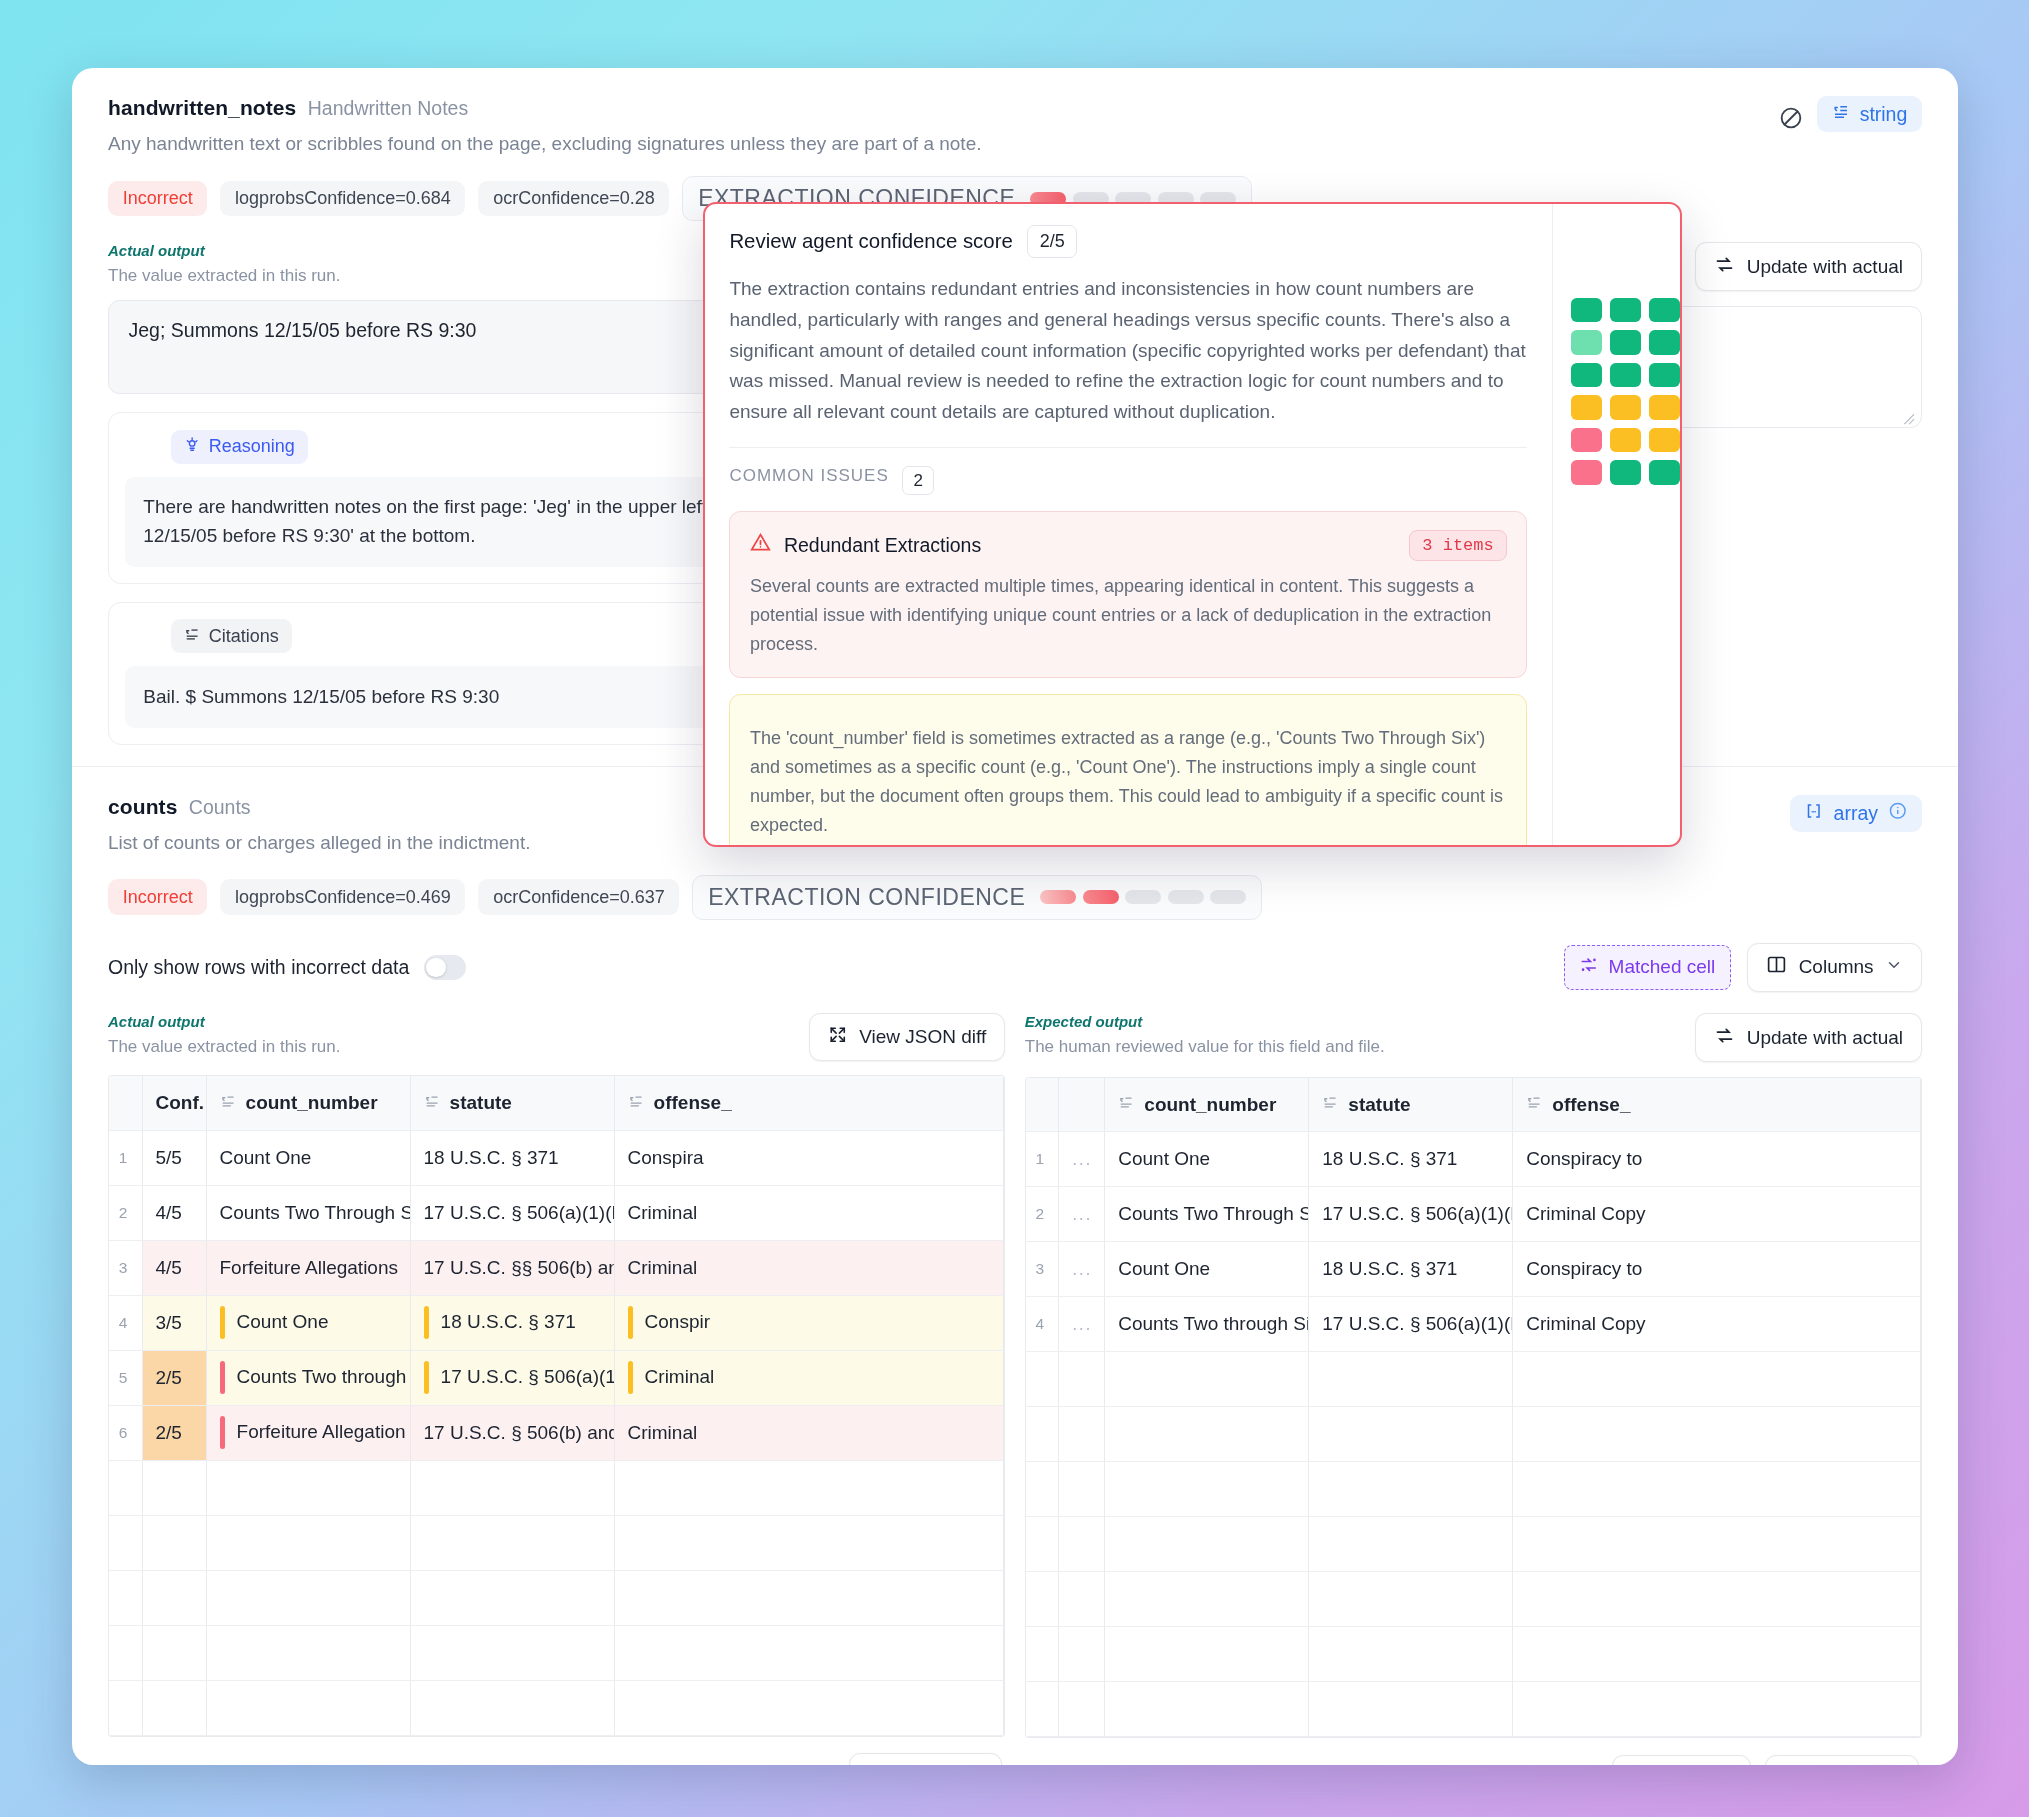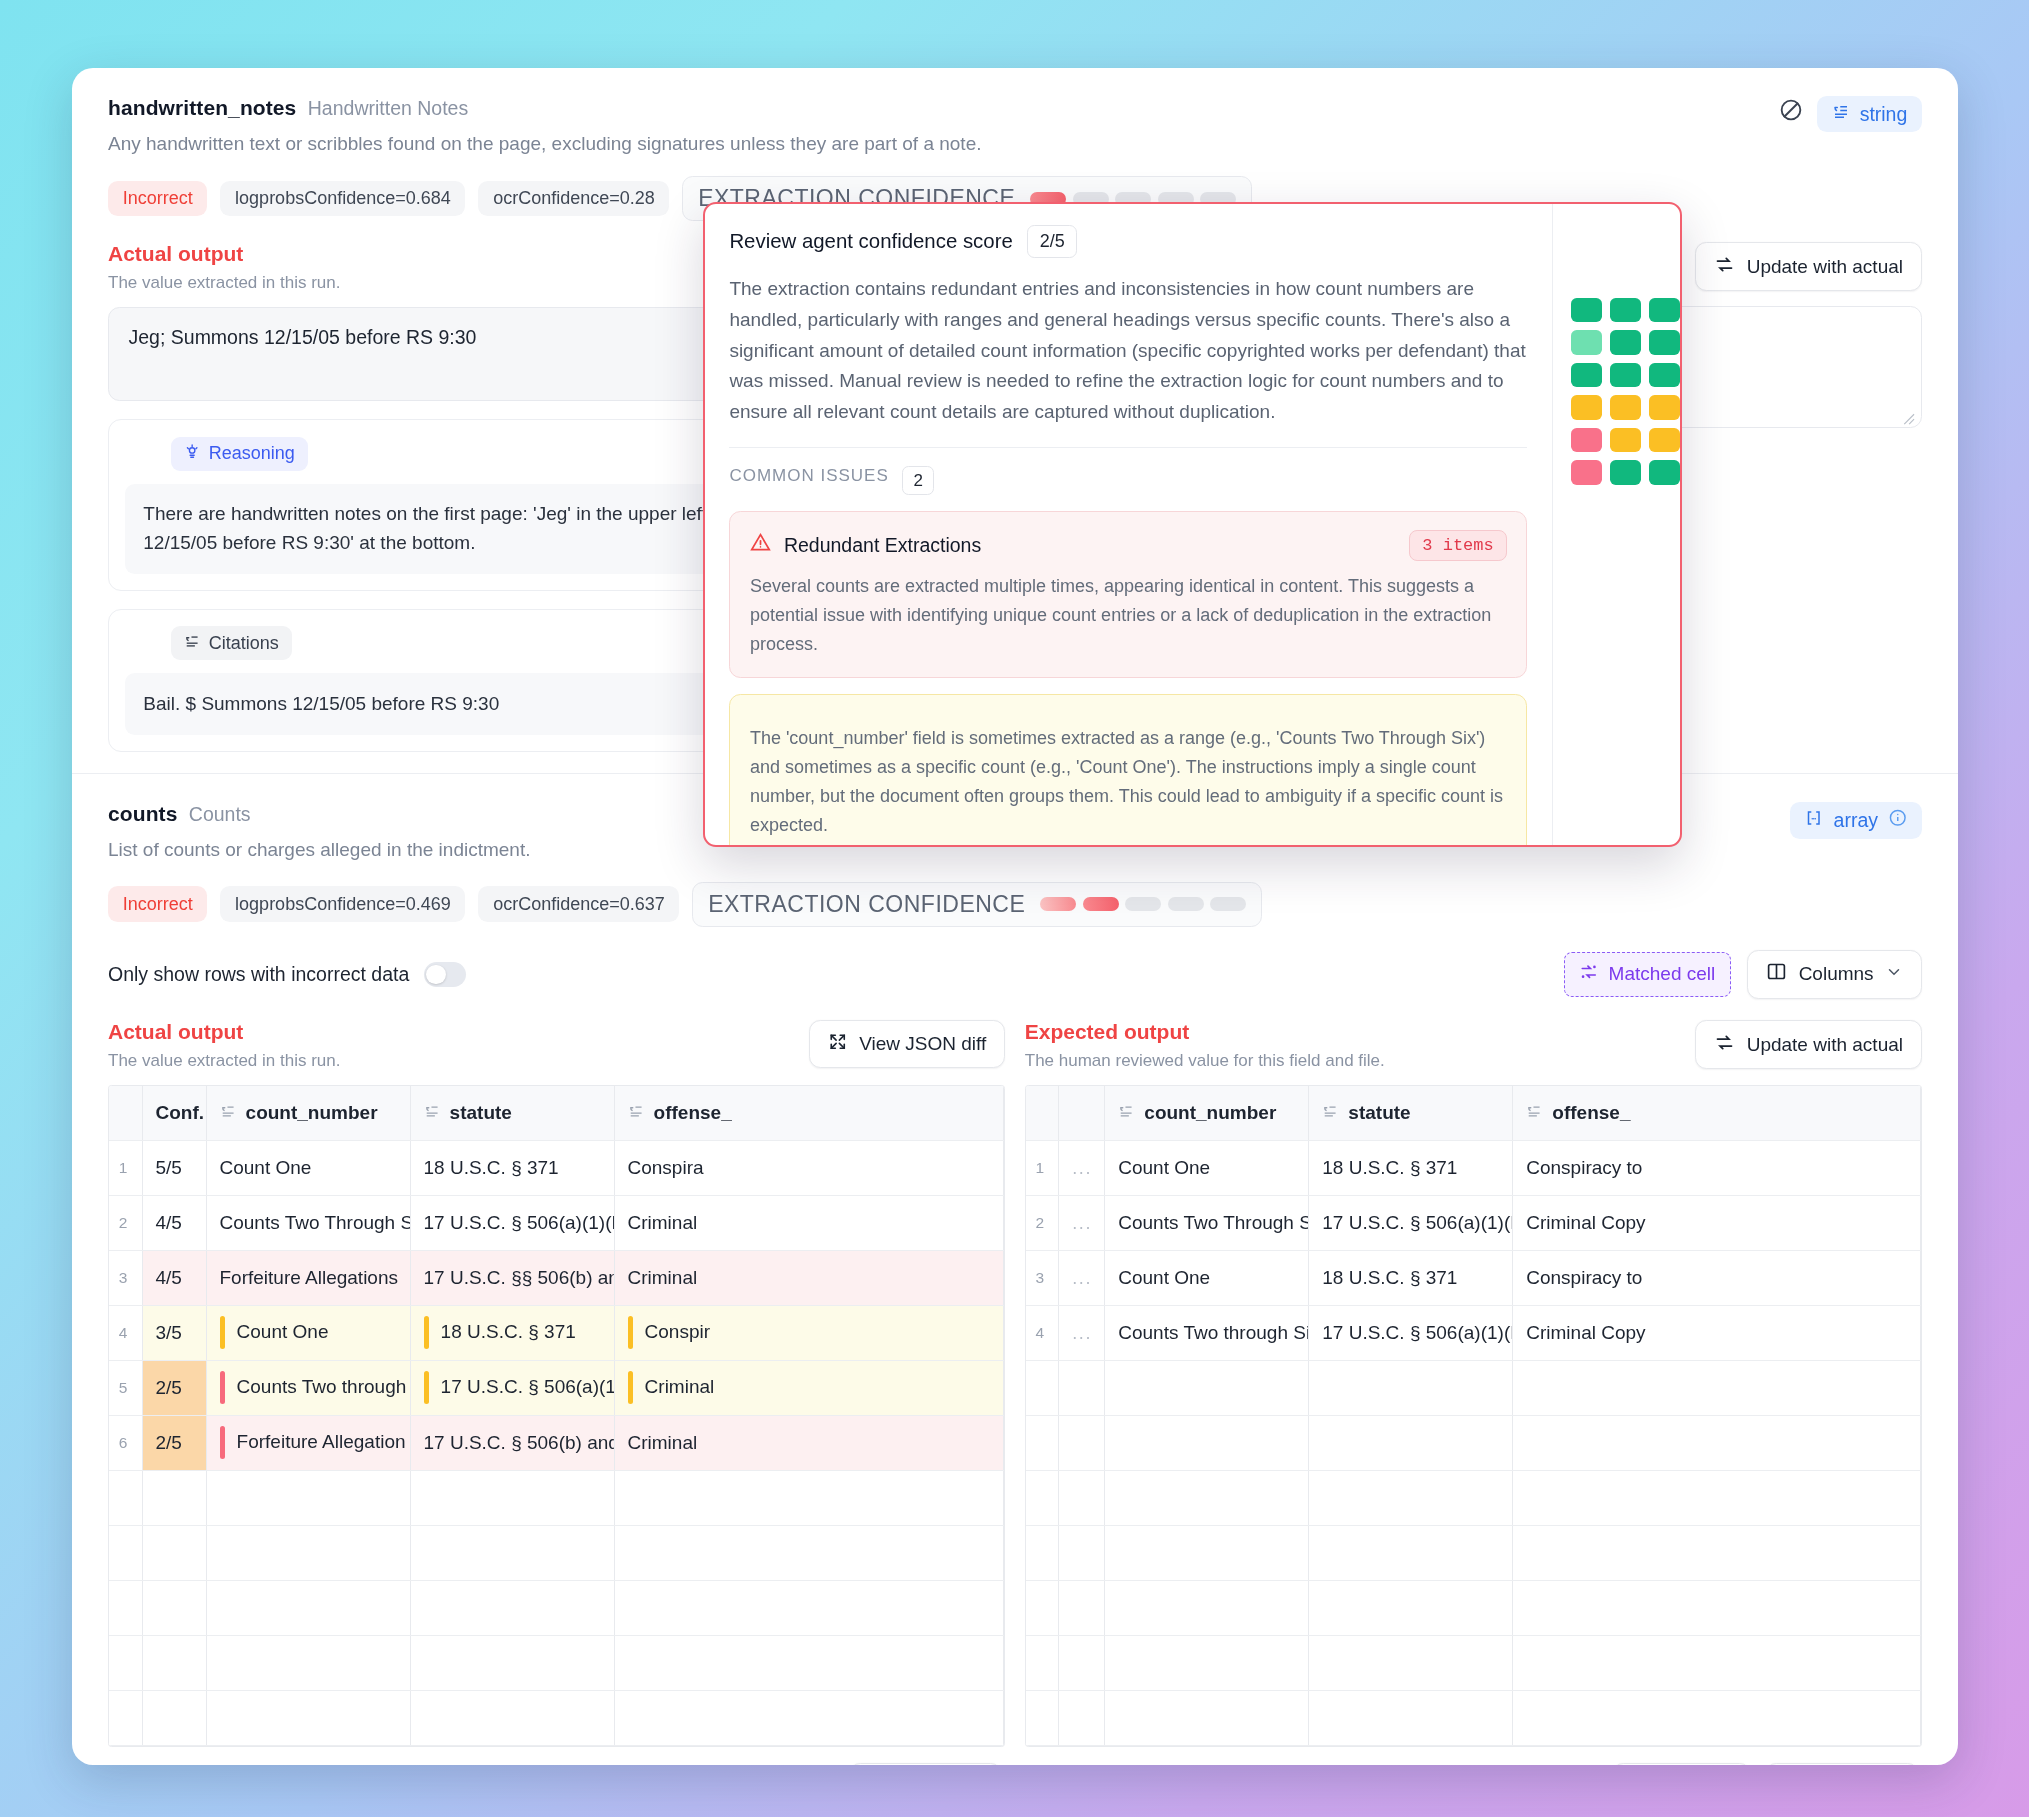--- a/index.html
+++ b/index.html
@@ -43,35 +43,35 @@
     color:#5b6473; letter-spacing:0.5px; font-size:23px;
     padding:8.1px 14.7px; border-radius:10.6px;
   }
   .meter { display:flex; gap:6.5px; }
   .meter i { display:block; width:36px; height:14px; border-radius:7.3px; background:#e4e6ea; }
   .meter i.on1 { background:linear-gradient(90deg,#fbc4c4,#f98b90); }
   .meter i.on2 { background:linear-gradient(90deg,#fa8a90,#f5616c); }
 
   .type-pill {
     position:absolute; right:36px; top:28px;
-    display:flex; align-items:flex-start; gap:12px;
+    display:flex; align-items:flex-end; gap:12px;
   }
   .null-ico { width:28px; height:28px; color:#3b4351; }
   .pill {
     display:flex; align-items:center; gap:9.8px;
     background:#eaf2fe; color:#2f74e8; font-size:19.5px;
     padding:6.5px 14.7px; border-radius:9.8px; font-weight:400;
   }
 
   
   .cols { display:flex; gap:0px; margin-top:21px; }
   .col { width:905px; }
   .col.right { margin-left:19.5px; }
   .col-head { display:flex; align-items:flex-start; justify-content:space-between; }
-  .col-head-txt .h { font-size:21px; font-weight:700; color:#ef4444; }
+  .col-head-txt .h { font-size:15px; font-weight:700; color:#0f766e;font-style:italic; }
   .col-head-txt .s { font-size:17px; color:#8a93a3; margin-top:6.5px; }
 
   .btn {
     display:inline-flex; align-items:center; gap:11.4px;
     border:0.8px solid #e5e7eb; background:#fff; border-radius:11.4px;
     font-size:19px; color:#1b2330; padding:10.6px 18px;
     box-shadow:0 0.8px 1.6px rgba(16,24,40,.05); white-space:nowrap;
   }
   .btn svg { flex:0 0 auto; }
 

